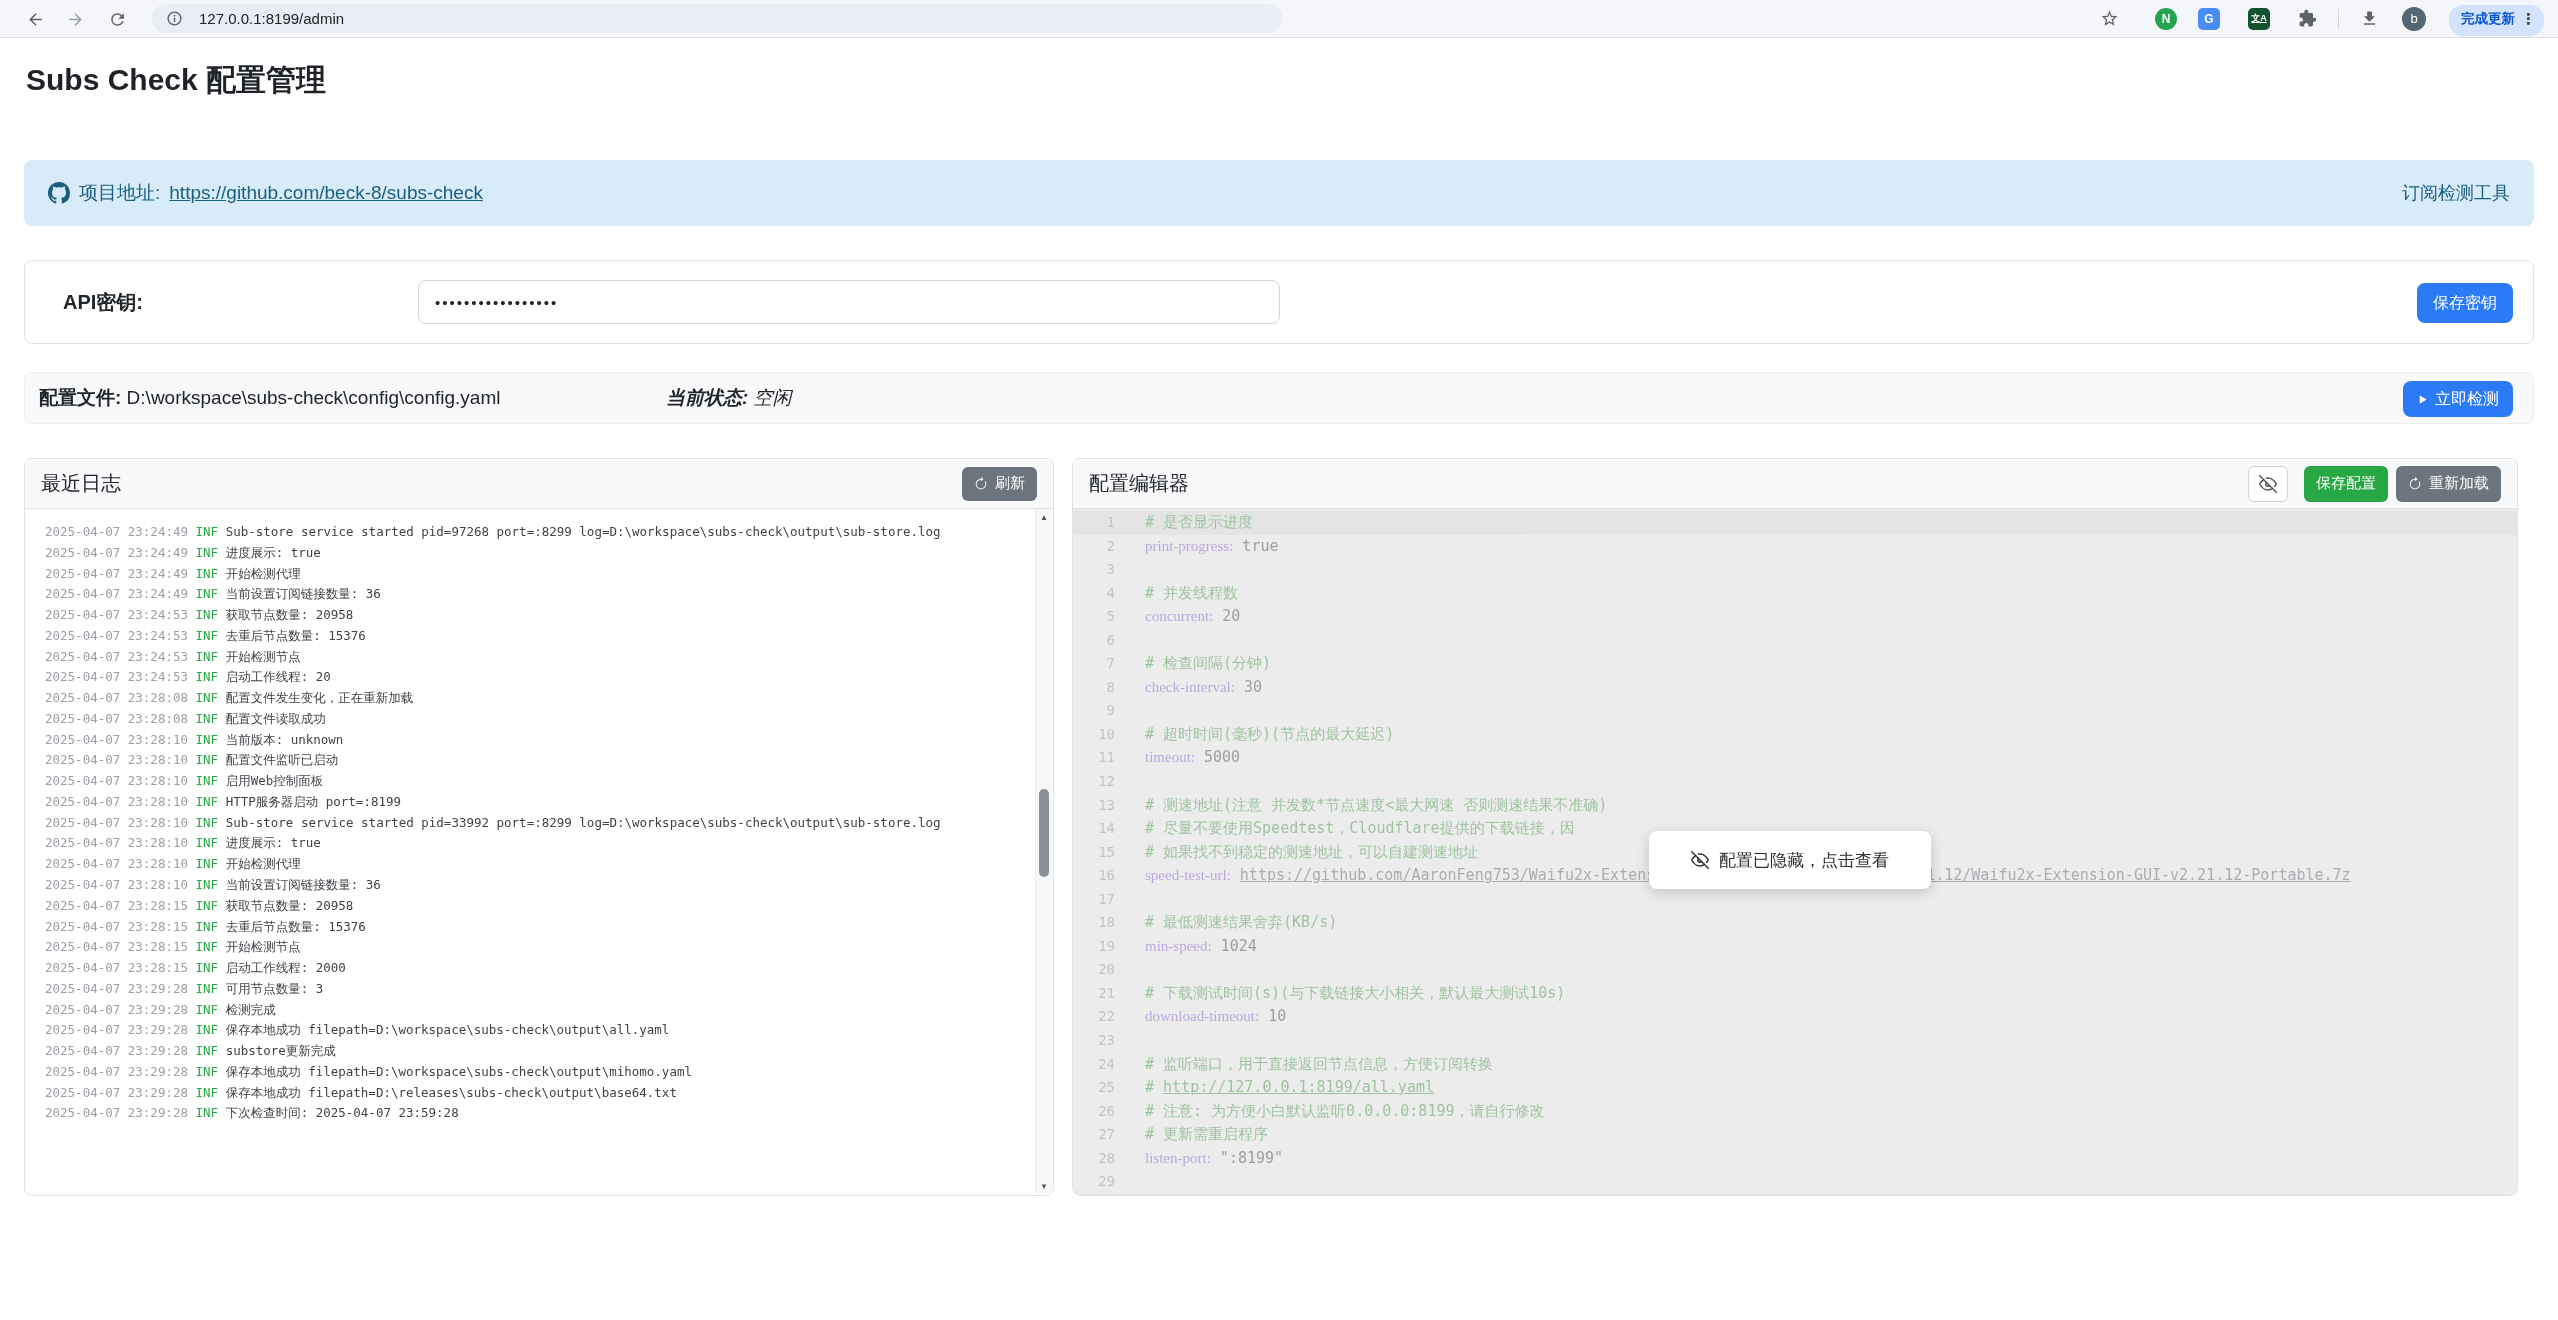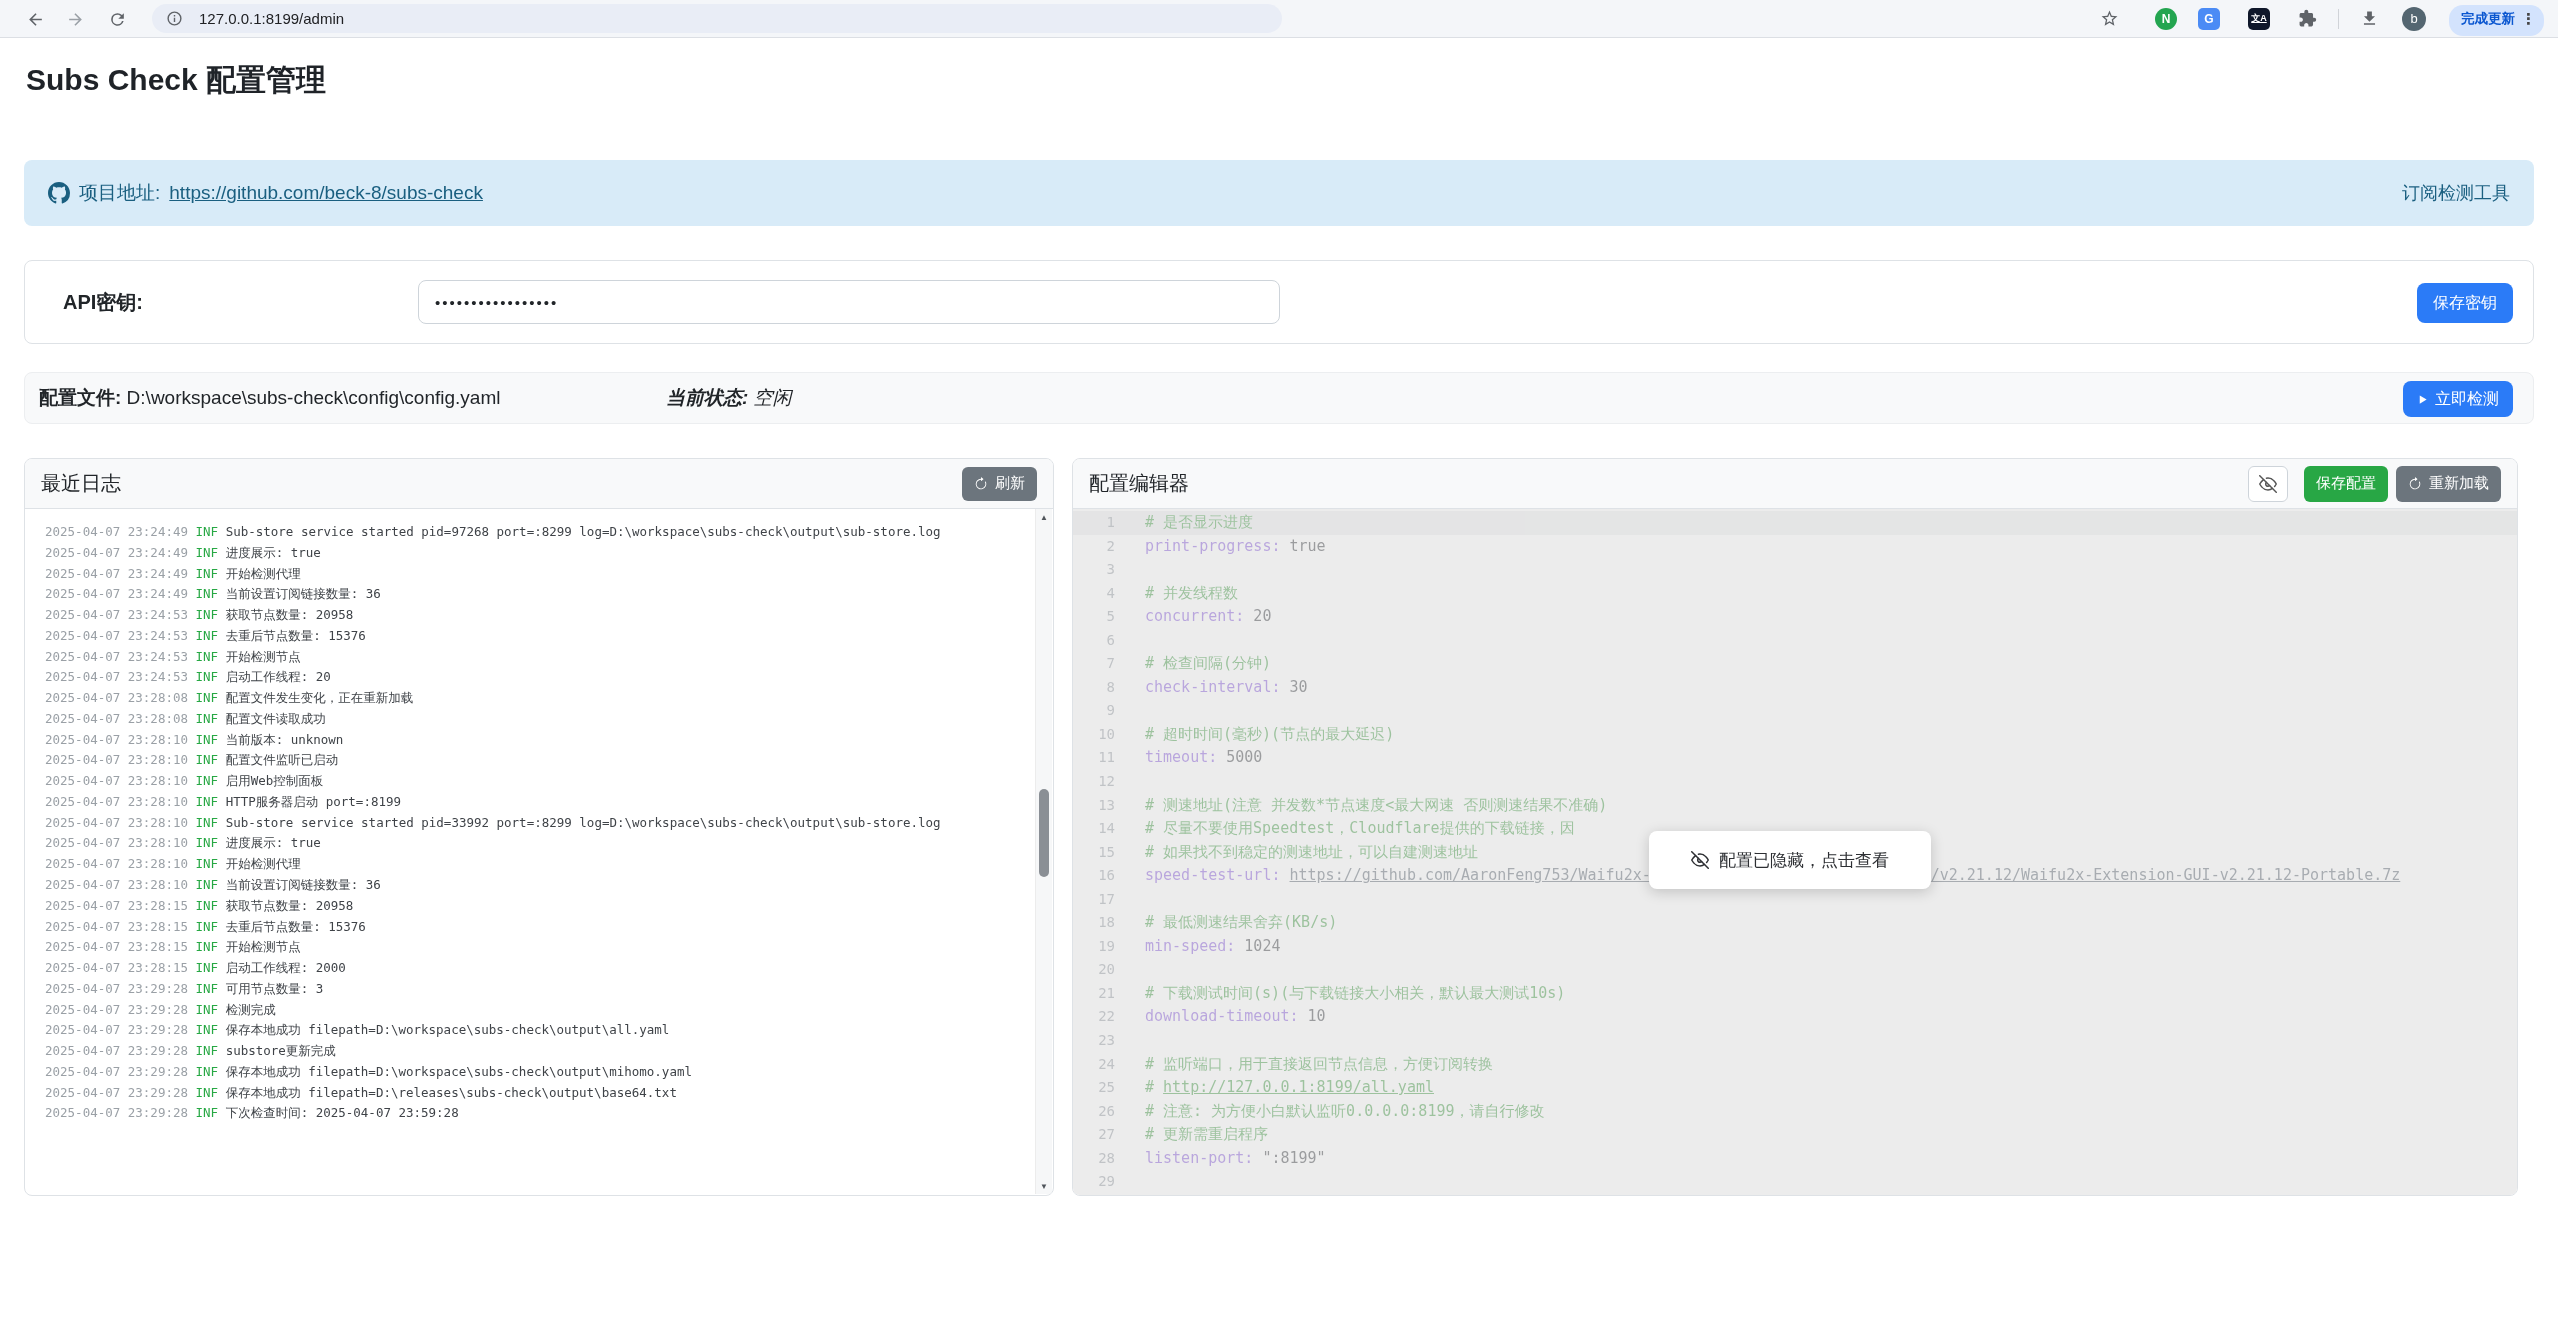--- a/index.html
+++ b/index.html
@@ -65,21 +65,21 @@
   .sb-arrow.down{bottom:0;}
   .sb-thumb{position:absolute;left:3px;width:10px;top:280px;height:88px;background:#8a8f95;border-radius:5px;}
   
   .editor-body{position:absolute;left:0;top:50px;right:0;bottom:0;background:#ececec;overflow:hidden;}
   .code-dim{position:absolute;inset:0;padding-top:2px;opacity:.45;}
   .code-line{height:23.55px;line-height:23.55px;white-space:pre;display:flex;font-family:"DejaVu Sans Mono",monospace;font-size:15px;}
   .code-line.active{background:rgba(120,130,140,.15);}
   .ln{width:42px;flex:none;text-align:right;padding-right:14px;color:#8d939a;font-size:14px;}
   .lc{padding-left:16px;flex:1;overflow:hidden;}
   .tok-c{color:#3f9142;}
-  .tok-k{color:#7d53cc;}
+  .tok-k{color:#7d53cc;font-family:Liberation Serif, serif;}
   .tok-v{color:#3a3d42;}
   .tok-l{color:#56606b;text-decoration:underline;}
   .tok-cl{color:#3f9142;text-decoration:underline;}
   .hidden-overlay{position:absolute;left:576px;top:322px;width:282px;height:58px;background:#fff;border-radius:8px;box-shadow:0 3px 14px rgba(0,0,0,.18);display:flex;align-items:center;justify-content:center;gap:10px;font-size:17px;color:#2d2f33;cursor:pointer;}
   .hidden-overlay svg{width:18px;height:18px;color:#2d2f33;}
 </style>
 </head>
 <body>
 
 <div class="toolbar">
@@ -111,21 +111,21 @@
         <path d="M22 9.24l-7.19-.62L12 2 9.19 8.63 2 9.24l5.46 4.73L5.82 21 12 17.27 18.18 21l-1.63-7.03L22 9.24zM12 15.4l-3.76 2.27 1-4.28-3.32-2.88 4.38-.38L12 6.1l1.71 4.04 4.38.38-3.32 2.88 1 4.28L12 15.4z"></path>
       </svg>
   </div>
   <div class="right-ic" style="left:2155px;">
     <span class="ext-badge" style="background:#23a550;">N</span>
   </div>
   <div class="right-ic" style="left:2198px;">
     <span class="ext-badge ext-sq" style="background:#4b8bf5;">G</span>
   </div>
   <div class="right-ic" style="left:2248px;">
-    <span class="ext-badge ext-sq" style="background:#0f172a;font-size:9px;text-decoration:underline;">文A</span>
+    <span class="ext-badge ext-sq" style="background:#14532d;font-size:9px;text-decoration:underline;">文A</span>
   </div>
   <div class="right-ic" style="left:2294px;width:27px;">
     <svg width="19" height="19" viewBox="0 0 24 24" fill="#5f6368">
         <path d="M20.5 11H19V7c0-1.1-.9-2-2-2h-4V3.5a2.5 2.5 0 0 0-5 0V5H4c-1.1 0-1.99.9-1.99 2v3.8H3.5c1.49 0 2.7 1.21 2.7 2.7s-1.21 2.7-2.7 2.7H2V20c0 1.1.9 2 2 2h3.8v-1.5c0-1.49 1.21-2.7 2.7-2.7 1.49 0 2.7 1.21 2.7 2.7V22H17c1.1 0 2-.9 2-2v-4h1.5a2.5 2.5 0 0 0 0-5z"></path>
       </svg>
   </div>
   <div class="tb-divider"></div>
   <div class="right-ic" style="left:2356px;width:27px;">
     <svg width="19" height="19" viewBox="0 0 24 24" fill="#5f6368">
         <path d="M19 9h-4V3H9v6H5l7 7 7-7zM5 18v2h14v-2H5z"></path>

